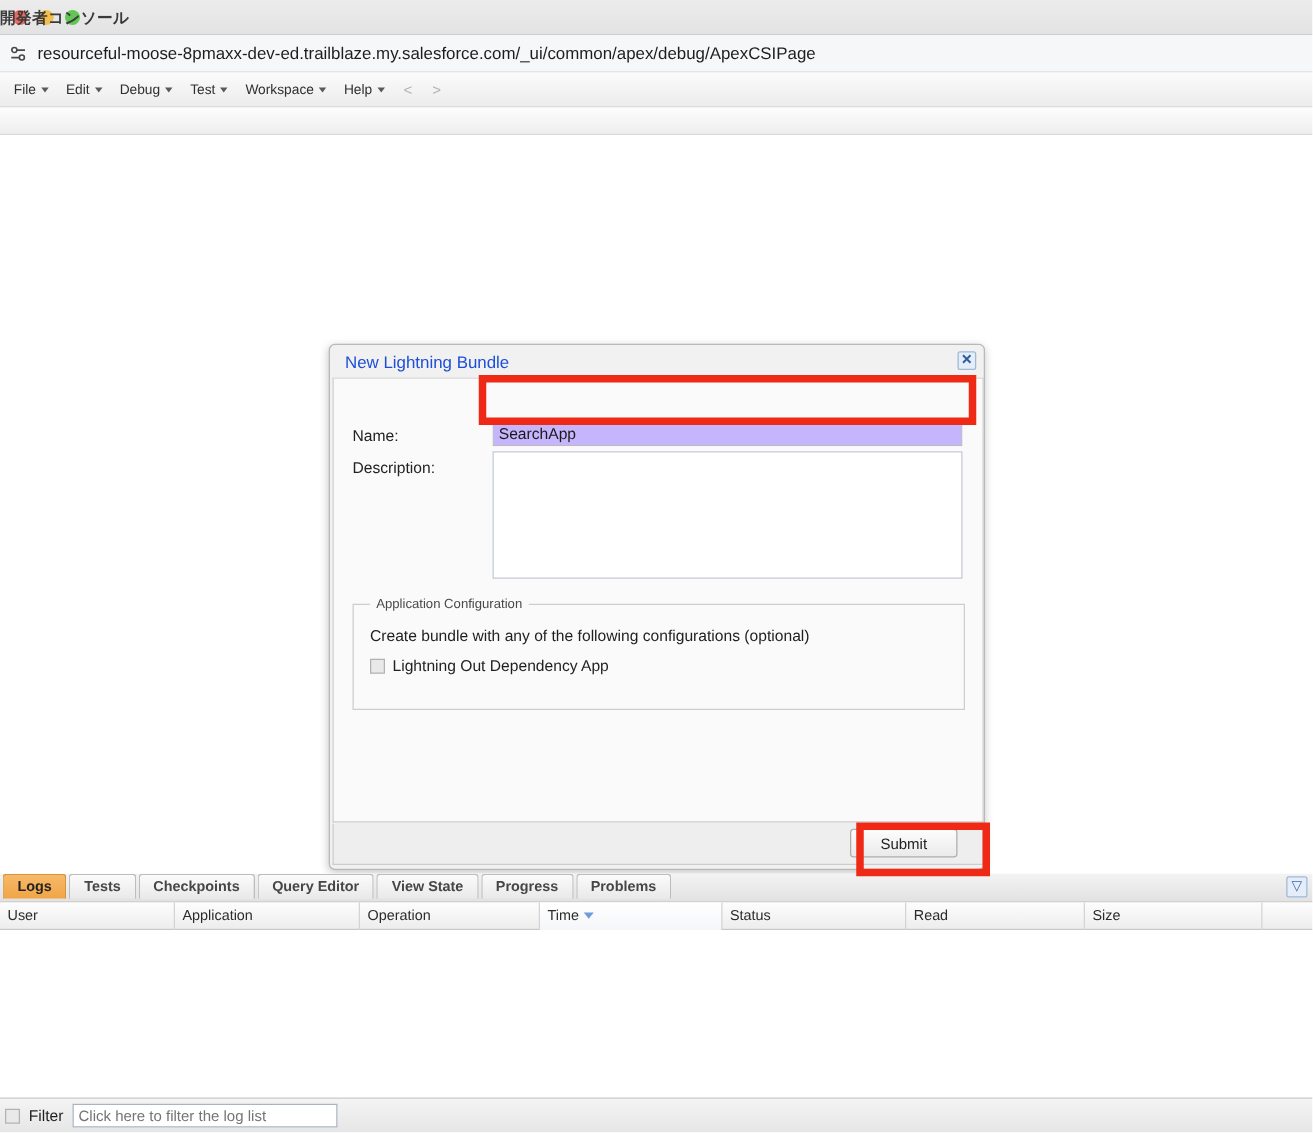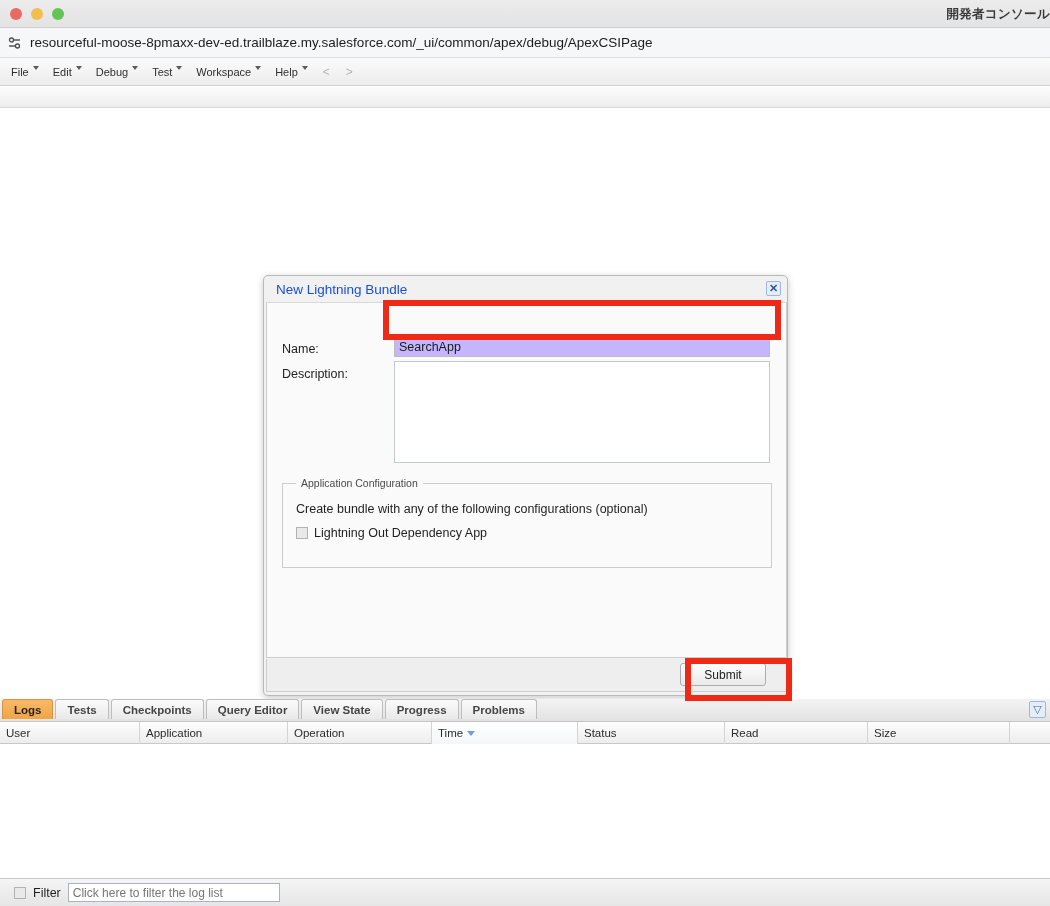--- a/index.html
+++ b/index.html
@@ -36,21 +36,21 @@
     border-radius: 50%;
   }
   .traffic.close  { left: 10px;  background: #e96a5f; }
   .traffic.min    { left: 31px;  background: #f2bf4f; }
   .traffic.max    { left: 52px;  background: #62c554; }
   .window-title {
     position: absolute;
     left: 0; top: 0;
     width: 1050px;
     line-height: 28px;
-    text-align: right;
+    text-align: left;
     font-size: 12.5px;
     font-weight: 700;
     color: #3a3a3a;
     letter-spacing: 0.3px;
   }
 
   
   .urlbar {
     position: absolute;
     left: 0; top: 28px;
@@ -80,20 +80,21 @@
     width: 1050px; height: 28px;
     background: linear-gradient(#fbfbfb, #ececec);
     border-bottom: 1px solid #d2d2d2;
     box-sizing: border-box;
     display: flex;
     align-items: center;
     padding-left: 4px;
   }
   .menu-item {
     display: flex;
+    align-items: center;
     gap: 4px;
     font-size: 11px;
     color: #2f2f2f;
     padding: 2px 7px;
     cursor: default;
     white-space: nowrap;
   }
   .caret {
     width: 0; height: 0;
     border-left: 3.5px solid transparent;
@@ -378,21 +379,21 @@
 
   .filterbar {
     position: absolute;
     left: 0; bottom: 0;
     width: 1050px; height: 28px;
     background: linear-gradient(#f4f4f4, #e6e6e6);
     border-top: 1px solid #c8c8c8;
     box-sizing: border-box;
     display: flex;
     align-items: center;
-    padding-left: 14px;
+    padding-left: 4px;
     gap: 7px;
   }
   .filter-label {
     font-size: 12.5px;
     color: #1f1f1f;
   }
   .filter-input {
     width: 212px; height: 19px;
     background: #ffffff;
     border: 1px solid #a9b3c4;

